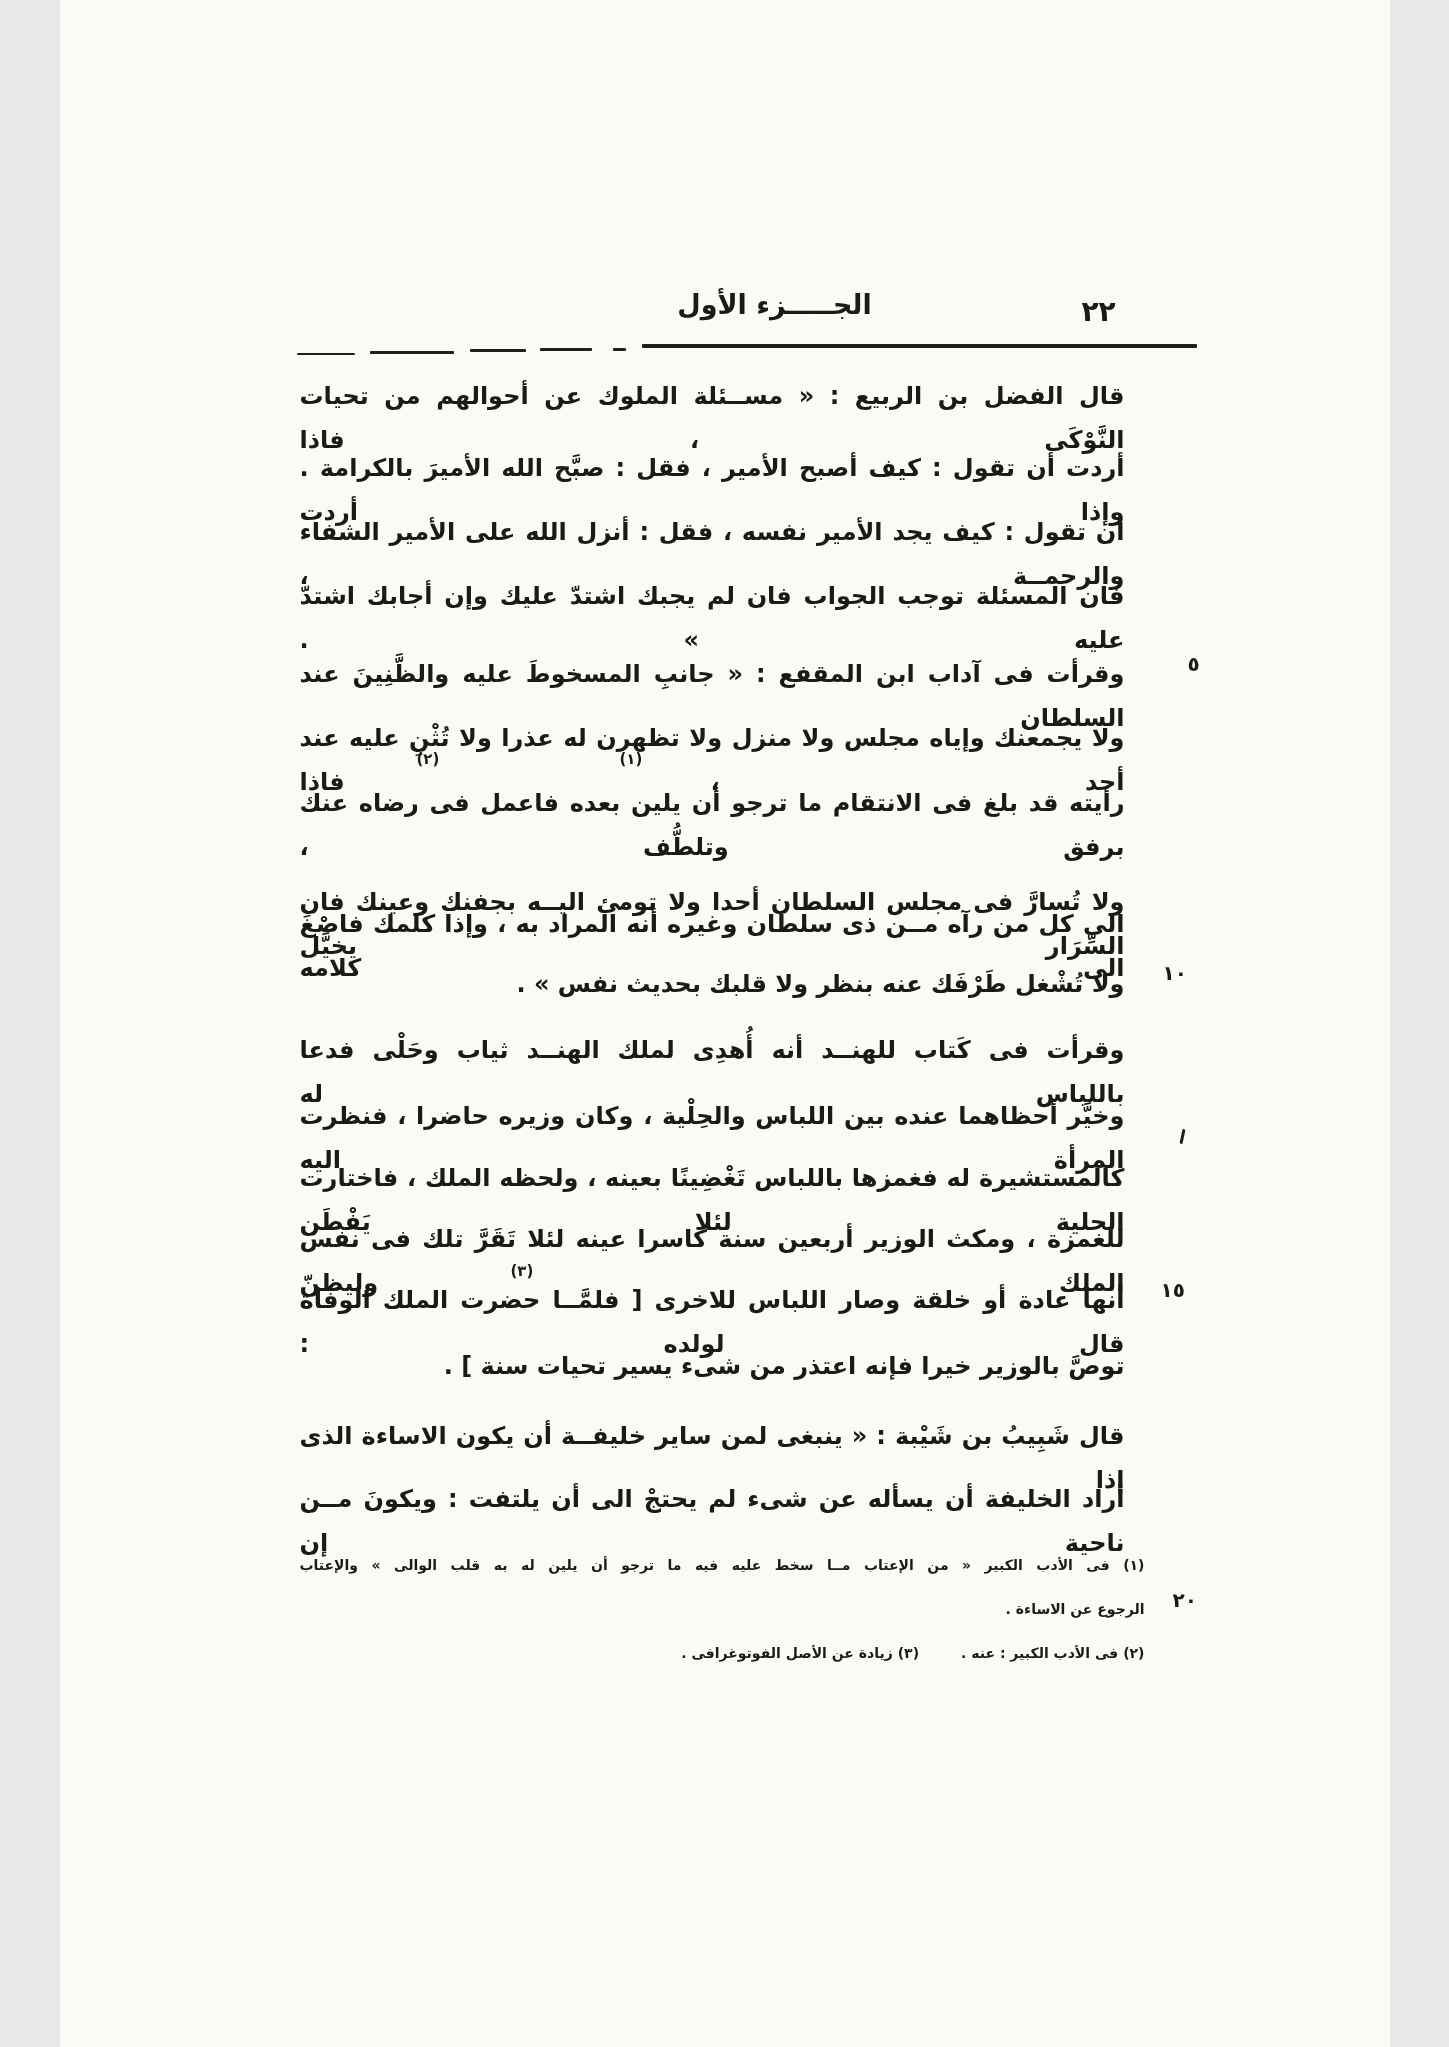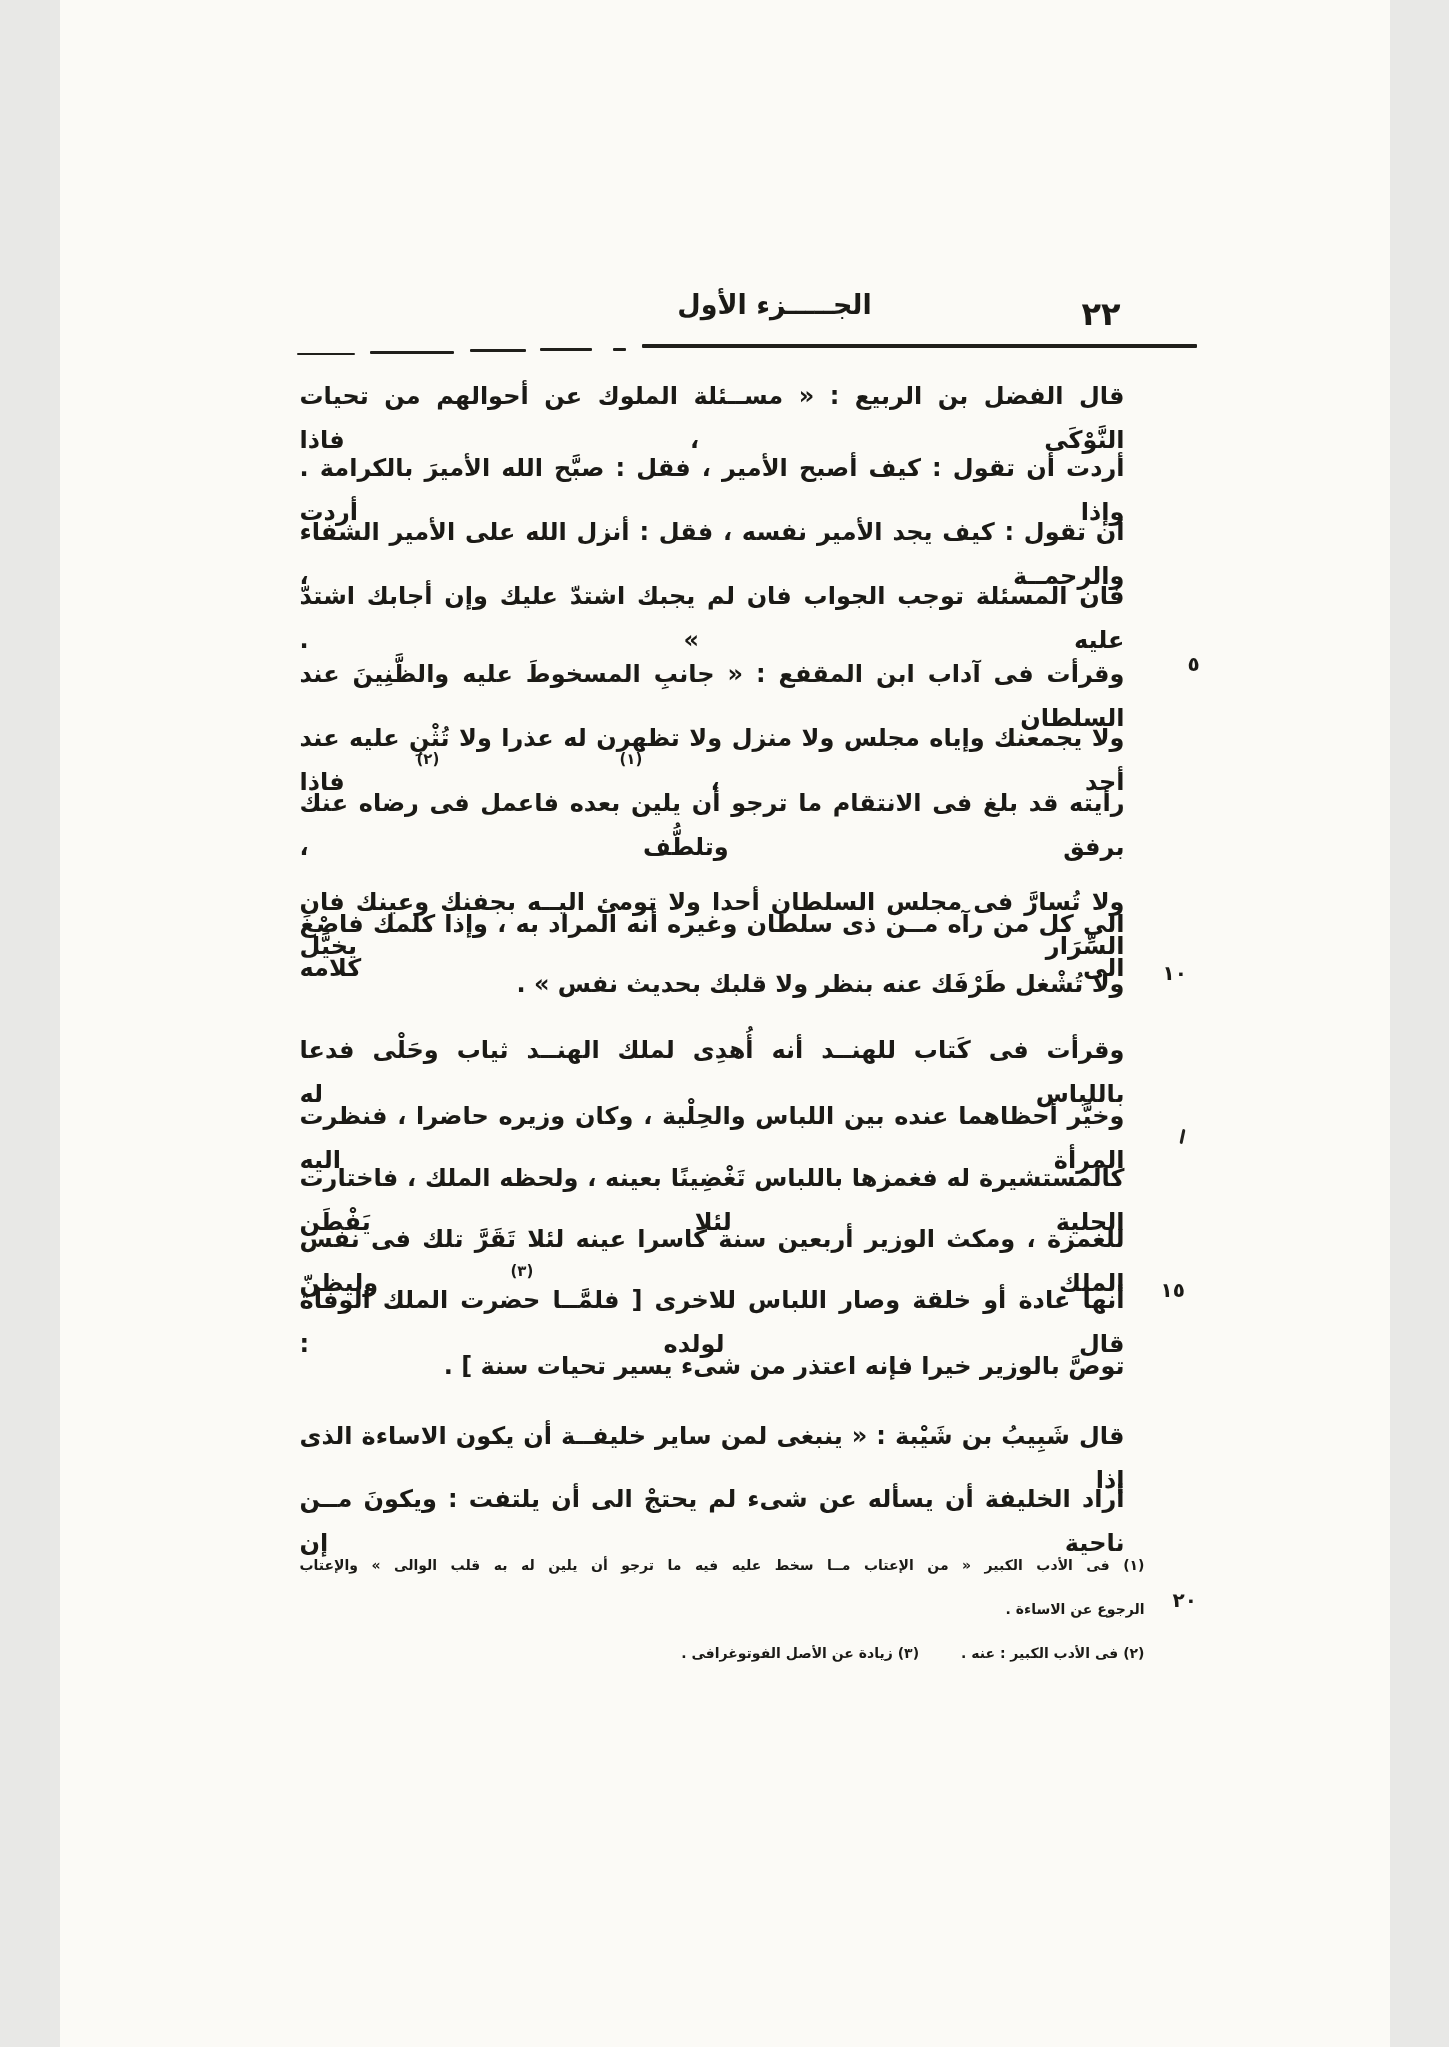--- a/index.html
+++ b/index.html
@@ -14,21 +14,21 @@
     overflow:hidden;
   }
   
   .hdr-title{
     position:absolute;left:585px;top:289px;width:260px;
     text-align:center;font-size:27px;font-weight:bold;
     direction:rtl;white-space:nowrap;
   }
   .hdr-num{
     position:absolute;left:1022px;top:295px;width:56px;
-    font-size:32px;font-weight:bold;text-align:left;
+    font-size:28px;font-weight:bold;text-align:left;
     direction:rtl;
   }
   .rule-seg{position:absolute;background:#201f1b;border-radius:1px;}
   
   .bl{
     position:absolute;left:240px;width:825px;height:48px;
     direction:rtl;font-size:24px;font-weight:bold;line-height:44px;
     white-space:nowrap;overflow:visible;
   }
   .bl.j{white-space:normal;text-align:justify;text-align-last:justify;}

